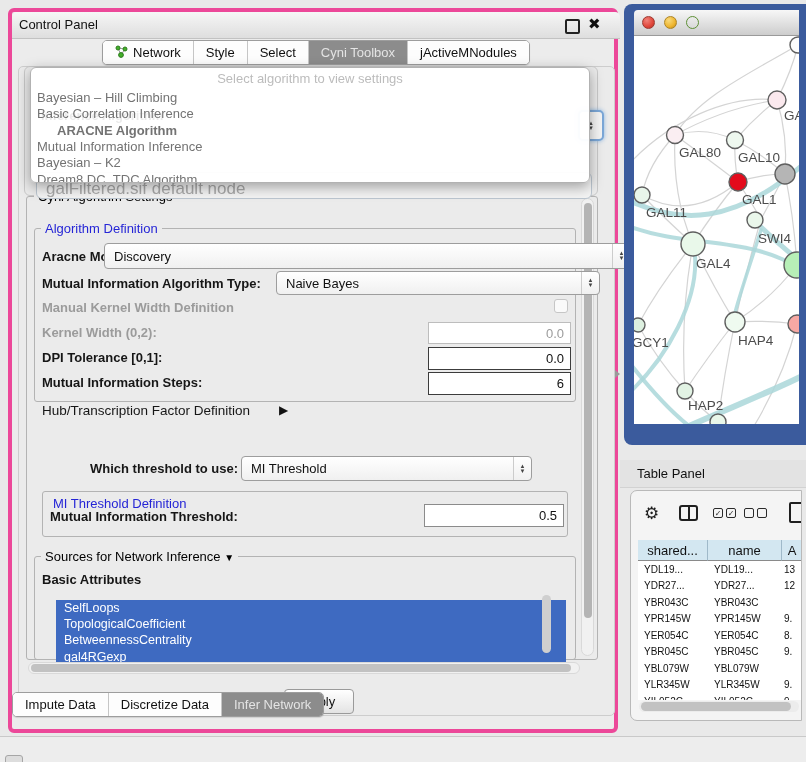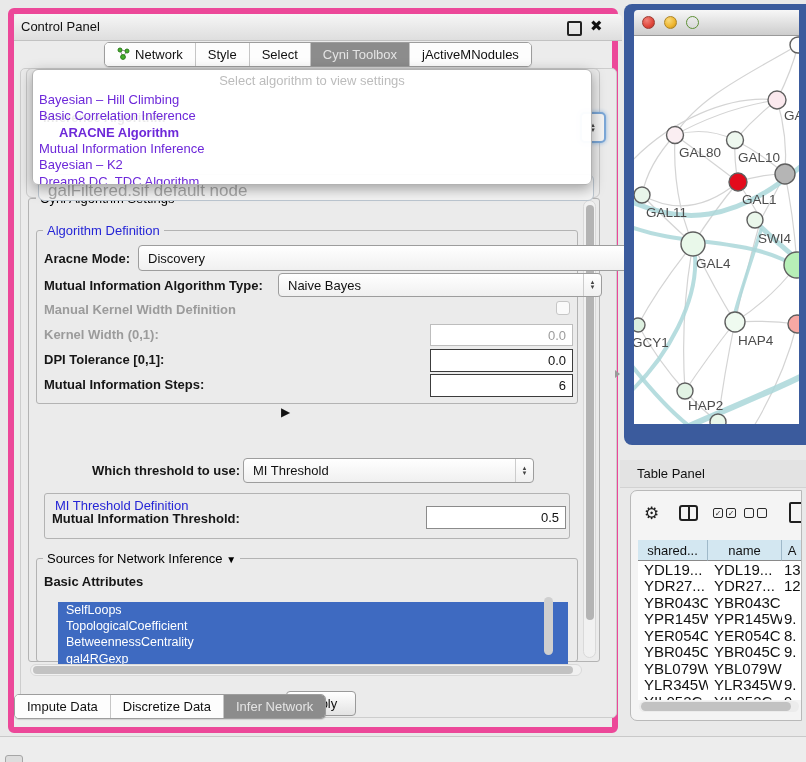--- a/index.html
+++ b/index.html
@@ -1,21 +1,21 @@
 <!DOCTYPE html>
 <html><head>
 <meta charset="utf-8">
 <style>
   html,body{margin:0;padding:0;}
   body{width:806px;height:762px;overflow:hidden;position:relative;background:#e9e9e9;
        font-family:"Liberation Sans","DejaVu Sans",sans-serif;-webkit-font-smoothing:antialiased;}
   .abs{position:absolute;}
   
   #control-panel{left:8px;top:8px;width:610px;height:725px;background:#ececec;
-     border:6px solid #ec4899;border-radius:6px;box-sizing:border-box;}
+     border:4px solid #ec4899;border-radius:6px;box-sizing:border-box;}
   #cp-titlebar{left:0;top:0;width:608px;height:26px;background:linear-gradient(#f6f6f6,#dedede);
      border-bottom:1px solid #c2c2c2;border-radius:5px 5px 0 0;}
   #cp-title{left:7px;top:5px;font-size:13px;color:#111;}
   #float-btn{left:553px;top:7px;width:11px;height:11px;border:2px solid #222;border-radius:2px;}
   #close-btn{left:576px;top:3px;font-size:15px;font-weight:bold;color:#111;}
   .segbar{display:inline-flex;border:1px solid #9d9d9d;border-radius:5px;overflow:hidden;
      background:#fff;height:23px;box-shadow:0 1px 1px rgba(0,0,0,.12);}
   .seg{display:flex;align-items:center;gap:5px;padding:0 12px;font-size:13px;color:#111;
      border-left:1px solid #c6c6c6;background:#fdfdfd;}
   .seg:first-child{border-left:none;}
@@ -44,21 +44,21 @@
   .checkbox{position:absolute;width:14px;height:14px;background:#fafafa;border:1px solid #c6c6c6;
      border-radius:3px;box-sizing:border-box;}
   
   .vtrack{position:absolute;background:#f1f1f1;border:1px solid #d9d9d9;border-radius:7px;box-sizing:border-box;}
   .vthumb{position:absolute;background:#b4b4b4;border-radius:5px;}
   
   #algo-popup{left:18px;top:55px;width:560px;height:116px;background:rgba(255,255,255,.96);
      border:1px solid #b2b2b2;border-radius:6px;box-shadow:0 4px 14px rgba(0,0,0,.35);z-index:10;
      box-sizing:border-box;overflow:hidden;}
   #popup-prompt{left:0;top:3px;width:558px;text-align:center;font-size:13px;color:#bcbcbc;}
-  .pitem{position:absolute;left:6px;font-size:13px;color:#6d28d9;white-space:nowrap;}
+  .pitem{position:absolute;left:6px;font-size:13px;color:#737373;white-space:nowrap;}
   .pitem.sel{font-weight:bold;margin-left:20px;}
   .ghost{position:absolute;font-size:13px;font-weight:bold;color:#000;opacity:.08;white-space:nowrap;}
   #ghost-combo-box{left:24px;top:160px;width:556px;height:27px;background:#f4f4f4;
      border:1px solid #bcc6d0;border-radius:6px;z-index:3;box-sizing:border-box;}
   #ghost-combo-text{left:34px;top:167px;font-size:17px;color:#a9a9a9;z-index:4;}
   #combo-fragment{left:566px;top:98px;width:26px;height:31px;background:#f4f4f4;
      border:2px solid #7ba7d7;border-radius:5px;box-shadow:0 0 4px #8cb6e2;z-index:5;
      box-sizing:border-box;display:flex;flex-direction:column;align-items:center;justify-content:center;
      font-size:6px;line-height:5px;color:#444;}
   
@@ -81,21 +81,21 @@
   #table-panel-bar{left:620px;top:460px;width:186px;height:27px;background:#e3e3e3;
      border-bottom:1px solid #d2d2d2;}
   #table-panel-title{left:17px;top:6px;font-size:13px;color:#111;}
   #table-window{left:630px;top:490px;width:172px;height:231px;background:#f4f4f4;
      border:1px solid #b9b9b9;border-radius:7px 0 0 7px;box-sizing:border-box;overflow:hidden;}
   .tb-icon{position:absolute;box-sizing:border-box;}
   #tbl{left:7px;top:49px;width:165px;height:160px;background:#fff;overflow:hidden;}
   .hcell{position:absolute;top:0;height:21px;background:#d3e7f1;border-right:1px solid #9fb9c9;
      border-bottom:1px solid #8a8a8a;box-sizing:border-box;font-size:13px;color:#111;
      display:flex;align-items:center;justify-content:center;overflow:hidden;}
-  .tcell{position:absolute;font-size:15px;color:#111;white-space:nowrap;overflow:hidden;height:16.5px;
+  .tcell{position:absolute;font-size:10px;color:#111;white-space:nowrap;overflow:hidden;height:16.5px;
      display:flex;align-items:center;}
   #tbl-hscroll{left:8px;top:210px;width:160px;height:11px;background:#ececec;border-radius:6px;}
   #tbl-hthumb{left:2px;top:1px;width:150px;height:9px;background:#c2c2c2;border-radius:5px;}
   
   #bottom-line{left:0;top:736px;width:806px;height:1px;background:#c9c9c9;}
   #bottom-strip{left:0;top:737px;width:806px;height:25px;background:#ededed;}
   #corner-btn{left:5px;top:755px;width:18px;height:10px;border:1px solid #a6a6a6;background:#dddddd;
      border-radius:3px 3px 0 0;box-sizing:border-box;}
   #split-arrow{left:615px;top:370px;width:0;height:0;border-top:4px solid transparent;
      border-bottom:4px solid transparent;border-left:5px solid #9a9a9a;}
@@ -165,44 +165,45 @@
     <span class="legend" style="left:7px;top:-8px;">Cyni Algorithm Settings</span>
   </div>
   <div class="vtrack" style="left:569px;top:186px;width:13px;height:458px;">
     <div class="vthumb" style="left:2px;top:4px;width:8px;height:415px;"></div>
   </div>
 
   <div class="abs groupbox" style="left:22px;top:216px;width:540px;height:172px;">
     <span class="legend blue" style="left:6px;top:-8px;">Algorithm Definition</span>
   </div>
   <span class="lbl" style="left:30px;top:237px;">Aracne Mode:</span>
-  <div class="combo" style="left:124px;top:231px;width:527px;height:26px;">
+  <div class="combo" style="left:92px;top:231px;width:527px;height:26px;">
     <span>Discovery</span>
     <span class="stepper">
         <span>▲</span>
         <span>▼</span>
       </span>
   </div>
   <span class="lbl" style="left:30px;top:264px;">Mutual Information Algorithm Type:</span>
   <div class="combo" style="left:264px;top:259px;width:324px;height:24px;">
     <span>Naive Bayes</span>
     <span class="stepper">
         <span>▲</span>
         <span>▼</span>
       </span>
   </div>
   <span class="lbl dis" style="left:30px;top:288px;">Manual Kernel Width Definition</span>
   <span class="checkbox" style="left:542px;top:287px;"></span>
-  <span class="lbl dis" style="left:30px;top:313px;">Kernel Width (0,1):</span>
+  <span class="lbl dis" style="left:30px;top:313px;">Kernel Width (0,2):</span>
   <div class="tfield dis" style="left:416px;top:310px;width:143px;height:22px;">0.0</div>
   <span class="lbl" style="left:30px;top:338px;">DPI Tolerance [0,1]:</span>
   <div class="tfield" style="left:416px;top:335px;width:143px;height:23px;">0.0</div>
   <span class="lbl" style="left:30px;top:363px;">Mutual Information Steps:</span>
   <div class="tfield" style="left:416px;top:360px;width:143px;height:23px;">6</div>
 
+  <span class="lbl plain" style="left:30px;top:391px;font-size:13.5px;">Hub/Transcription Factor Definition</span>
   <span class="abs" style="left:267px;top:391px;font-size:12px;color:#111;">▶</span>
 
   <span class="lbl" style="left:78px;top:449px;">Which threshold to use:</span>
   <div class="combo" style="left:229px;top:444px;width:291px;height:25px;">
     <span>MI Threshold</span>
     <span class="stepper">
         <span>▲</span>
         <span>▼</span>
       </span>
   </div>

